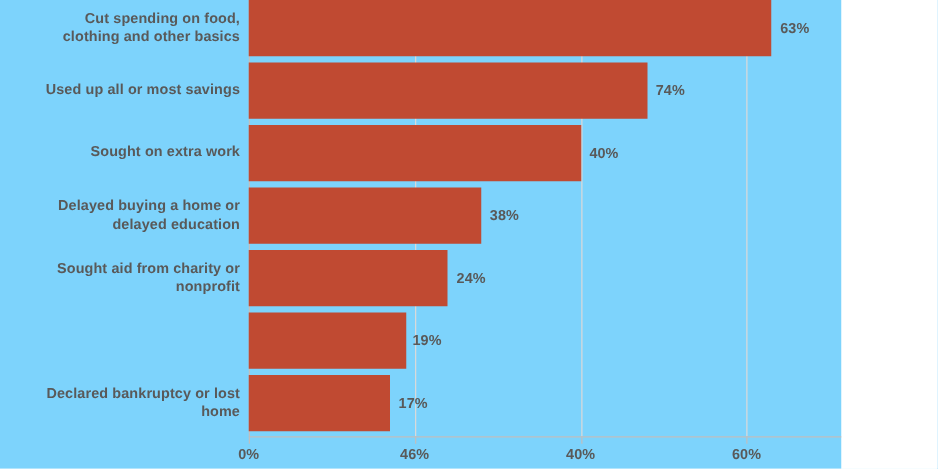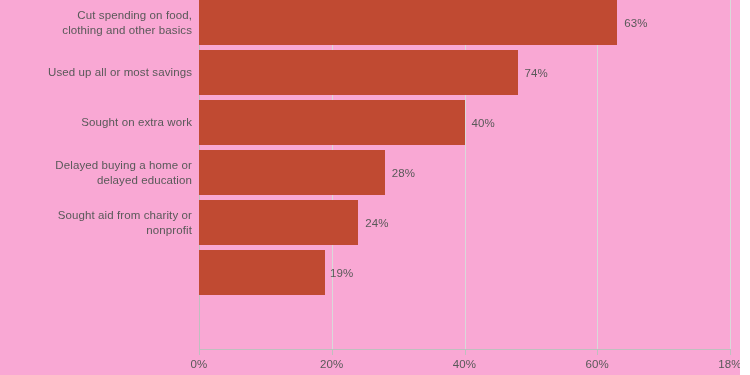--- a/index.html
+++ b/index.html
@@ -6,24 +6,25 @@
     margin: 0;
     padding: 0;
     background: #ffffff;
   }
   body {
     font-family: "Liberation Sans", sans-serif;
     -webkit-font-smoothing: antialiased;
   }
   #chart-root {
     position: relative;
-    width: 740px;
+    width: 673px;
     height: 375px;
     overflow: hidden;
-    background: #f9a8d4;
+    background: #7dd3fc;
+    font-weight: bold;
   }
 
   
   .plot-area {
     position: absolute;
     left: 199px;
     top: 0px;
     width: 531px;   
     height: 349px;
   }
@@ -142,40 +143,46 @@
       </div>
       <div class="row" style="top: 100px;">
         <div class="row-label">Sought on extra work</div>
         <div class="bar" style="width: 265.5px; background: rgb(192, 74, 50);"></div>
         <div class="bar-value" style="left: 471.5px;">40%</div>
       </div>
       <div class="row" style="top: 150px;">
         <div class="row-label">Delayed buying a home or
 delayed education</div>
         <div class="bar" style="width: 185.85px; background: rgb(192, 74, 50);"></div>
-        <div class="bar-value" style="left: 391.85px;">28%</div>
+        <div class="bar-value" style="left: 391.85px;">38%</div>
       </div>
       <div class="row" style="top: 200px;">
         <div class="row-label">Sought aid from charity or
 nonprofit</div>
         <div class="bar" style="width: 159.3px; background: rgb(192, 74, 50);"></div>
         <div class="bar-value" style="left: 365.3px;">24%</div>
       </div>
       <div class="row" style="top: 250px;">
         <div class="bar" style="width: 126.112px; background: rgb(192, 74, 50);"></div>
         <div class="bar-value" style="left: 330px;">19%</div>
       </div>
+      <div class="row" style="top: 300px;">
+        <div class="row-label">Declared bankruptcy or lost
+home</div>
+        <div class="bar" style="width: 112.838px; background: rgb(192, 74, 50);"></div>
+        <div class="bar-value" style="left: 318.837px;">17%</div>
+      </div>
     </div>
 
   <div class="axis-line"></div>
   <div id="ticks">
       <div class="tick" style="left: 199px;"></div>
       <div class="tick-label" style="left: 199px;">0%</div>
       <div class="tick" style="left: 331.75px;"></div>
-      <div class="tick-label" style="left: 331.75px;">20%</div>
+      <div class="tick-label" style="left: 331.75px;">46%</div>
       <div class="tick" style="left: 464.5px;"></div>
       <div class="tick-label" style="left: 464.5px;">40%</div>
       <div class="tick" style="left: 597.25px;"></div>
       <div class="tick-label" style="left: 597.25px;">60%</div>
       <div class="tick" style="left: 730px;"></div>
       <div class="tick-label" style="left: 730px;">18%</div>
     </div>
 
 </div>
 

